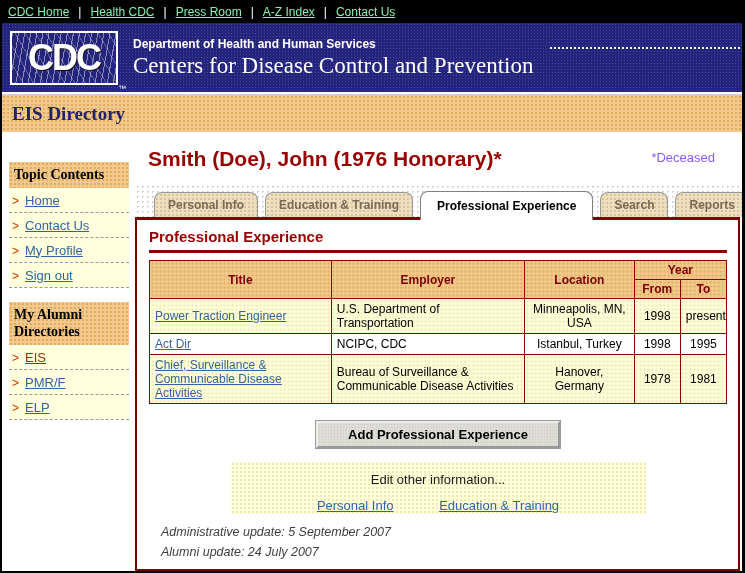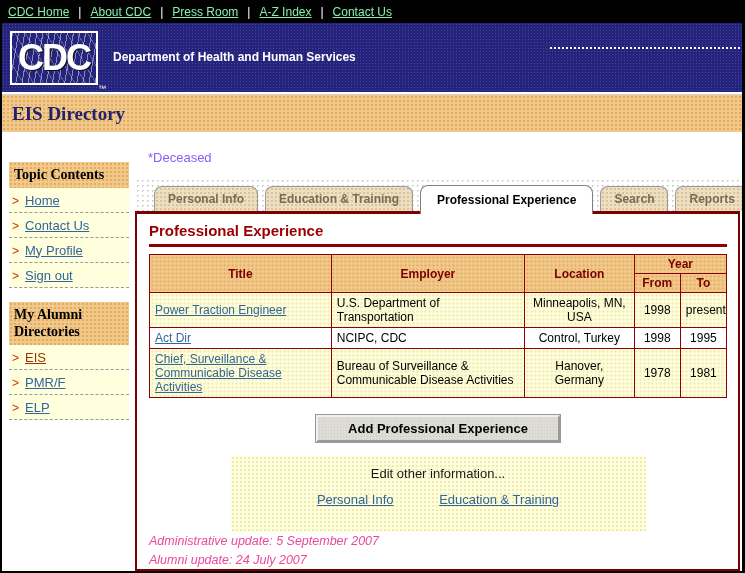--- a/index.html
+++ b/index.html
@@ -23,21 +23,21 @@
 
   
   .cdc-header {
     flex: 0 0 69px; position: relative;
     background-color: #24247D;
     background-image: radial-gradient(#45459e 1px, transparent 1px);
     background-size: 3px 3px;
     display: flex; align-items: center;
   }
   .cdc-logo {
-    width: 88px; height: 54px; margin-left: 8px; position: relative;
+    width: 108px; height: 54px; margin-left: 8px; position: relative;
     border: 2px solid #fff;
     background: repeating-linear-gradient(100deg, rgba(255,255,255,.45) 0 1px, transparent 1px 6px),
                 repeating-linear-gradient(60deg, rgba(255,255,255,.25) 0 1px, transparent 1px 9px),
                 #24247D;
     display: flex; align-items: center; justify-content: center;
   }
   .cdc-logo .letters { color: #fff; font-weight: bold; font-size: 36px; letter-spacing: -2px; font-family: "Liberation Sans", sans-serif; text-shadow: 1px 1px 0 #111; }
   .cdc-logo .tm { position: absolute; right: -10px; bottom: -10px; color: #fff; font-size: 8px; }
   .header-text { margin-left: 15px; color: #fff; }
   .header-dept { font-size: 12px; font-weight: bold; margin-bottom: 2px; }
@@ -136,50 +136,51 @@
   .btn-row { text-align: center; margin: 17px 0 12px; }
   .add-btn {
     font-family: "Liberation Sans", sans-serif; font-weight: bold; font-size: 13px; color: #000;
     width: 244px; padding: 4px 8px; cursor: pointer;
     background-color: #DDDDD5;
     background-image: radial-gradient(#cbcbc2 1px, transparent 1px);
     background-size: 3px 3px;
     border: 2px outset #eee; outline: 1px solid #9a9a9a;
   }
 
-  .edit-box { width: 415px; margin: 2px auto 0; padding: 10px 0 25px; text-align: center; font-size: 13px; color: #1a1a1a; }
+  .edit-box { width: 415px; margin: 2px auto 0; padding: 10px 0 1px; text-align: center; font-size: 13px; color: #1a1a1a; }
   .edit-heading { margin-bottom: 11px; }
   .edit-links a { color: #336699; text-decoration: underline; margin: 0 21px; cursor: pointer; }
 
-  .panel-footer { margin-top: auto; font-style: italic; font-size: 12.5px; color: #ec4899; line-height: 1.55; padding-bottom: 2px; }
+  .panel-footer { margin-top: auto; font-style: italic; font-size: 12.5px; color: #404040; line-height: 1.55; padding-bottom: 2px; margin-left: 12px; }
 </style>
 </head>
 <body>
 
 <div class="page">
 
   <div class="topnav">
     <a>CDC Home</a>
     <span class="sep">|</span>
-    <a>About CDC</a>
+    <a>Health CDC</a>
     <span class="sep">|</span>
     <a>Press Room</a>
     <span class="sep">|</span>
     <a>A-Z Index</a>
     <span class="sep">|</span>
     <a>Contact Us</a>
   </div>
 
   <div class="cdc-header">
     <div class="cdc-logo">
       <span class="letters">CDC</span>
       <span class="tm">™</span>
     </div>
     <div class="header-text">
       <div class="header-dept">Department of Health and Human Services</div>
+      <div class="header-org">Centers for Disease Control and Prevention</div>
     </div>
     <div class="header-dotted-line"></div>
   </div>
 
   <div class="white-gap"></div>
 
   <div class="banner tan">
     <span class="banner-title">EIS Directory</span>
   </div>
 
@@ -222,20 +223,21 @@
             <span class="arrow">&gt;</span>
             <a>ELP</a>
           </div>
         </div>
       </div>
     </div>
 
     <div class="main">
 
       <div class="title-row">
+        <span class="person-title">Smith (Doe), John (1976 Honorary)*</span>
         <span class="deceased">*Deceased</span>
       </div>
 
       <div class="tabs">
         <div class="tab">Personal Info</div>
         <div class="tab">Education &amp; Training</div>
         <div class="tab active">Professional Experience</div>
         <div class="tab">Search</div>
         <div class="tab">Reports</div>
       </div>
@@ -268,21 +270,21 @@
             <tr>
               <td class="paleyellow"><a>Power Traction Engineer</a></td>
               <td class="paleyellow">U.S. Department of Transportation</td>
               <td class="paleyellow c">Minneapolis, MN, USA</td>
               <td class="paleyellow c">1998</td>
               <td class="paleyellow c">present</td>
             </tr>
             <tr class="row-white">
               <td><a>Act Dir</a></td>
               <td>NCIPC, CDC</td>
-              <td class="c">Control, Turkey</td>
+              <td class="c">Istanbul, Turkey</td>
               <td class="c">1998</td>
               <td class="c">1995</td>
             </tr>
             <tr>
               <td class="paleyellow"><a>Chief, Surveillance &amp; Communicable Disease Activities</a></td>
               <td class="paleyellow">Bureau of Surveillance &amp; Communicable Disease Activities</td>
               <td class="paleyellow c">Hanover, Germany</td>
               <td class="paleyellow c">1978</td>
               <td class="paleyellow c">1981</td>
             </tr>

